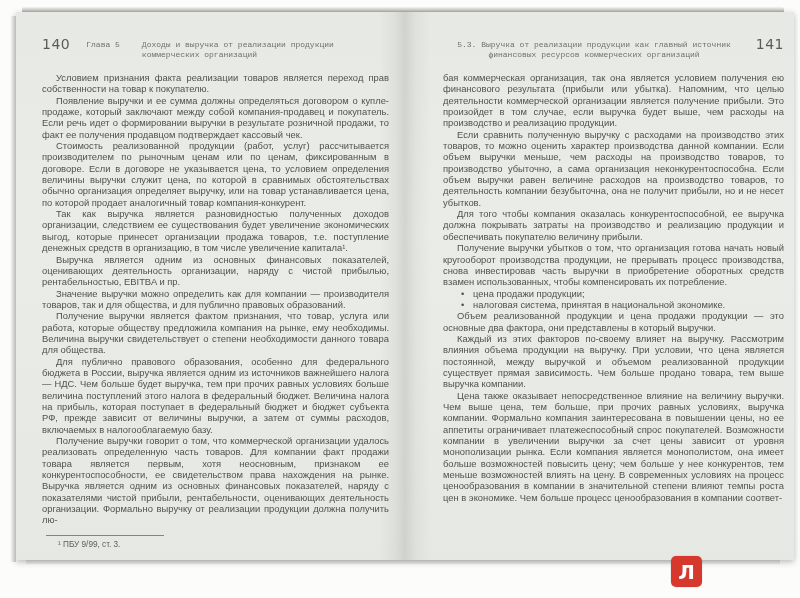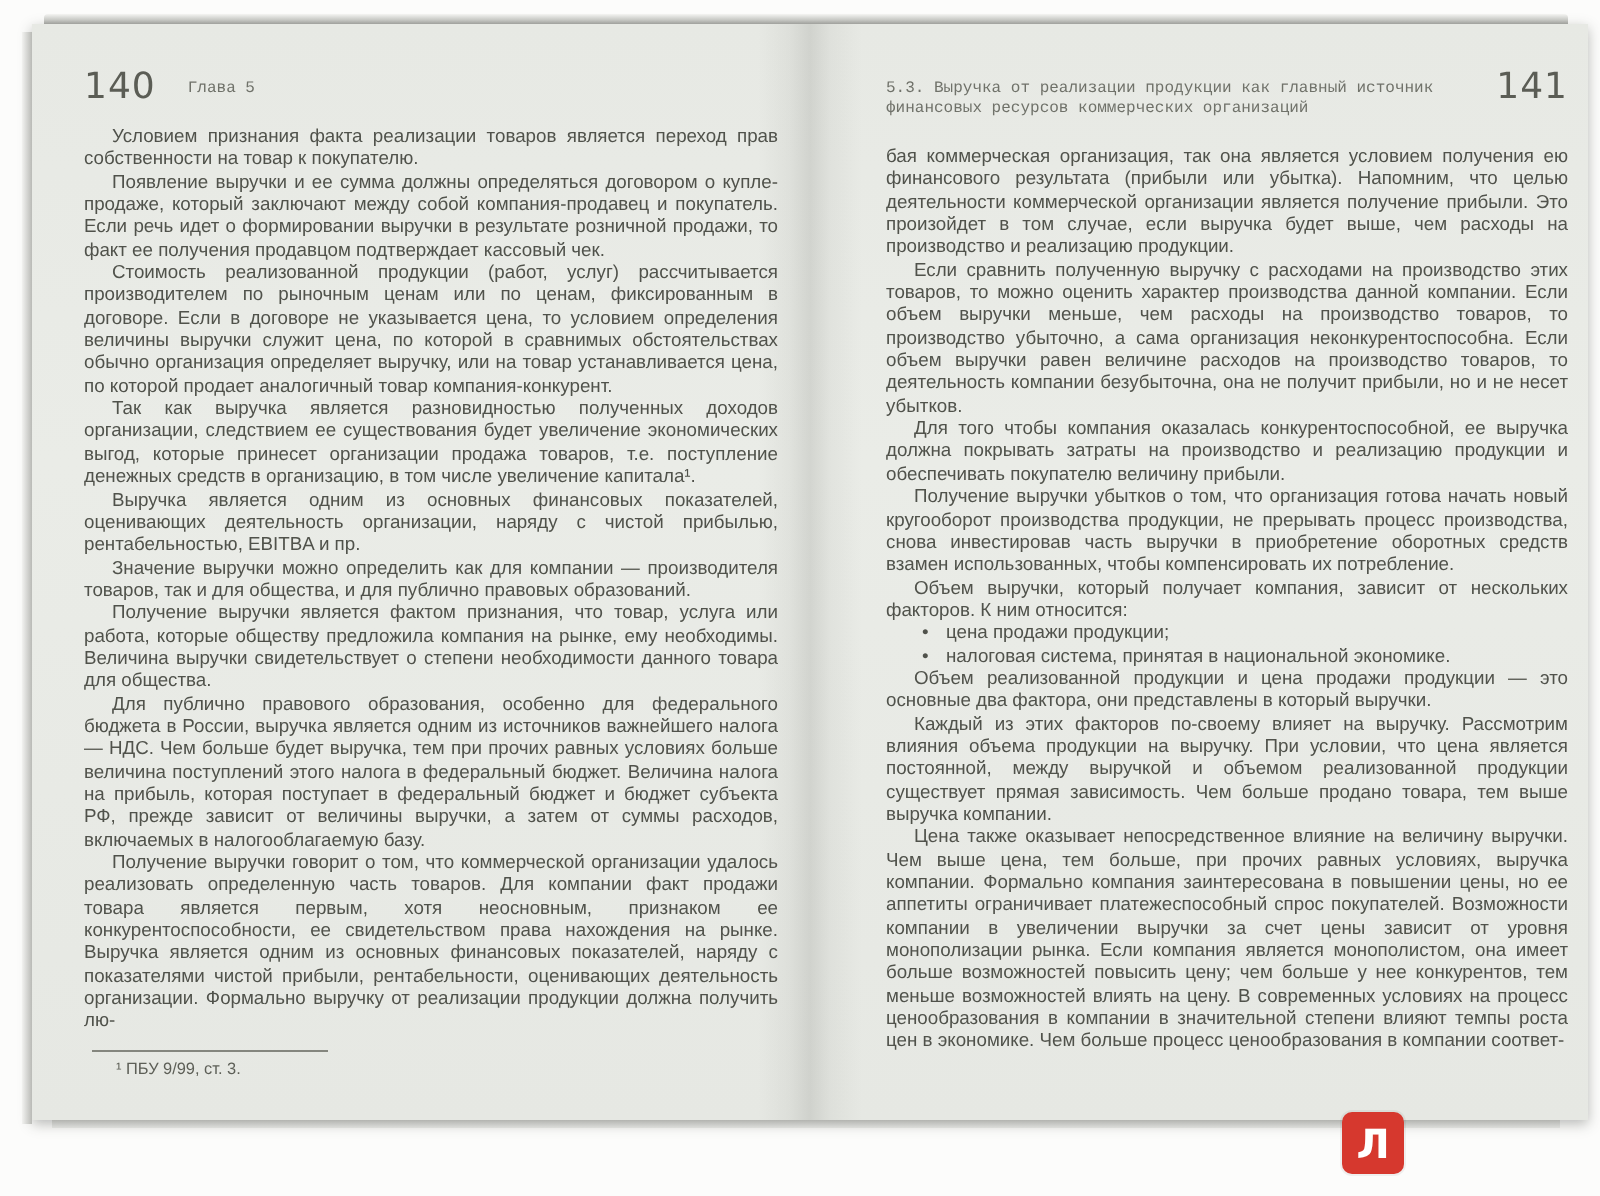--- a/index.html
+++ b/index.html
@@ -32,29 +32,29 @@
     background:linear-gradient(90deg,rgba(70,72,66,0) 0%,rgba(70,72,66,.06) 30%,rgba(70,72,66,.14) 50%,rgba(70,72,66,.05) 70%,rgba(70,72,66,0) 100%);
     pointer-events:none;
   }
   .page{width:50%;box-sizing:border-box;position:relative;}
   .page-left{padding:26px 16px 0 26px;}
   .page-right{padding:26px 10px 0 38px;}
 
   .runhead{display:flex;align-items:flex-start;margin-bottom:12px;}
   .pagenum{
     font-family:"DejaVu Sans",sans-serif;
-    font-size:18px;color:#5b5d55;letter-spacing:.5px;line-height:12px;
+    font-size:14px;color:#5b5d55;letter-spacing:.5px;line-height:12px;
   }
   .runhead-small{
     font-size:8px;color:#70726a;line-height:10px;padding-top:2px;font-family:Liberation Mono, monospace;
   }
   .page-left .pagenum{margin-right:16px;}
   .page-left .chapter{margin-right:22px;white-space:nowrap;}
   .page-left .runtitle{max-width:208px;}
-  .page-right .runtitle{max-width:302px;flex:1;}
+  .page-right .runtitle{max-width:302px;flex:1;text-align:center;}
   .page-right .pagenum{margin-left:auto;padding-left:10px;}
 
   .bodytext{color:#50524b;}
   .para{
     margin:0;font-size:9.4px;line-height:11.35px;
     text-align:justify;text-indent:14px;
   }
   .para-cont{text-indent:0;}
   .bullets{margin:0;}
   .bullet{
@@ -84,20 +84,21 @@
 
 <div class="book">
   <div class="edge-top"></div>
   <div class="edge-bottom"></div>
   <div class="edge-left"></div>
 
   <div class="page page-left">
     <div class="runhead">
       <span class="pagenum">140</span>
       <span class="runhead-small chapter">Глава 5</span>
+      <span class="runhead-small runtitle">Доходы и выручка от реализации продукции коммерческих организаций</span>
     </div>
     <div class="bodytext">
       <p class="para">Условием признания факта реализации товаров является переход прав собственности на товар к покупателю.</p>
       <p class="para">Появление выручки и ее сумма должны определяться договором о купле-продаже, который заключают между собой компания-продавец и покупатель. Если речь идет о формировании выручки в результате розничной продажи, то факт ее получения продавцом подтверждает кассовый чек.</p>
       <p class="para">Стоимость реализованной продукции (работ, услуг) рассчитывается производителем по рыночным ценам или по ценам, фиксированным в договоре. Если в договоре не указывается цена, то условием определения величины выручки служит цена, по которой в сравнимых обстоятельствах обычно организация определяет выручку, или на товар устанавливается цена, по которой продает аналогичный товар компания-конкурент.</p>
       <p class="para">Так как выручка является разновидностью полученных доходов организации, следствием ее существования будет увеличение экономических выгод, которые принесет организации продажа товаров, т.е. поступление денежных средств в организацию, в том числе увеличение капитала¹.</p>
       <p class="para">Выручка является одним из основных финансовых показателей, оценивающих деятельность организации, наряду с чистой прибылью, рентабельностью, EBITBA и пр.</p>
       <p class="para">Значение выручки можно определить как для компании — производителя товаров, так и для общества, и для публично правовых образований.</p>
       <p class="para">Получение выручки является фактом признания, что товар, услуга или работа, которые обществу предложила компания на рынке, ему необходимы. Величина выручки свидетельствует о степени необходимости данного товара для общества.</p>
       <p class="para">Для публично правового образования, особенно для федерального бюджета в России, выручка является одним из источников важнейшего налога — НДС. Чем больше будет выручка, тем при прочих равных условиях больше величина поступлений этого налога в федеральный бюджет. Величина налога на прибыль, которая поступает в федеральный бюджет и бюджет субъекта РФ, прежде зависит от величины выручки, а затем от суммы расходов, включаемых в налогооблагаемую базу.</p>
@@ -110,21 +111,20 @@
   <div class="page page-right">
     <div class="runhead">
       <span class="runhead-small runtitle">5.3. Выручка от реализации продукции как главный источник финансовых ресурсов коммерческих организаций</span>
       <span class="pagenum">141</span>
     </div>
     <div class="bodytext">
       <p class="para para-cont">бая коммерческая организация, так она является условием получения ею финансового результата (прибыли или убытка). Напомним, что целью деятельности коммерческой организации является получение прибыли. Это произойдет в том случае, если выручка будет выше, чем расходы на производство и реализацию продукции.</p>
       <p class="para">Если сравнить полученную выручку с расходами на производство этих товаров, то можно оценить характер производства данной компании. Если объем выручки меньше, чем расходы на производство товаров, то производство убыточно, а сама организация неконкурентоспособна. Если объем выручки равен величине расходов на производство товаров, то деятельность компании безубыточна, она не получит прибыли, но и не несет убытков.</p>
       <p class="para">Для того чтобы компания оказалась конкурентоспособной, ее выручка должна покрывать затраты на производство и реализацию продукции и обеспечивать покупателю величину прибыли.</p>
       <p class="para">Получение выручки убытков о том, что организация готова начать новый кругооборот производства продукции, не прерывать процесс производства, снова инвестировав часть выручки в приобретение оборотных средств взамен использованных, чтобы компенсировать их потребление.</p>
-      <p class="para">Объем выручки, который получает компания, зависит от нескольких факторов. К ним относится:</p>
       <div class="bullets">
         <p class="bullet">цена продажи продукции;</p>
         <p class="bullet">налоговая система, принятая в национальной экономике.</p>
       </div>
       <p class="para">Объем реализованной продукции и цена продажи продукции — это основные два фактора, они представлены в который выручки.</p>
       <p class="para">Каждый из этих факторов по-своему влияет на выручку. Рассмотрим влияния объема продукции на выручку. При условии, что цена является постоянной, между выручкой и объемом реализованной продукции существует прямая зависимость. Чем больше продано товара, тем выше выручка компании.</p>
       <p class="para">Цена также оказывает непосредственное влияние на величину выручки. Чем выше цена, тем больше, при прочих равных условиях, выручка компании. Формально компания заинтересована в повышении цены, но ее аппетиты ограничивает платежеспособный спрос покупателей. Возможности компании в увеличении выручки за счет цены зависит от уровня монополизации рынка. Если компания является монополистом, она имеет больше возможностей повысить цену; чем больше у нее конкурентов, тем меньше возможностей влиять на цену. В современных условиях на процесс ценообразования в компании в значительной степени влияют темпы роста цен в экономике. Чем больше процесс ценообразования в компании соответ-</p>
     </div>
   </div>
 

